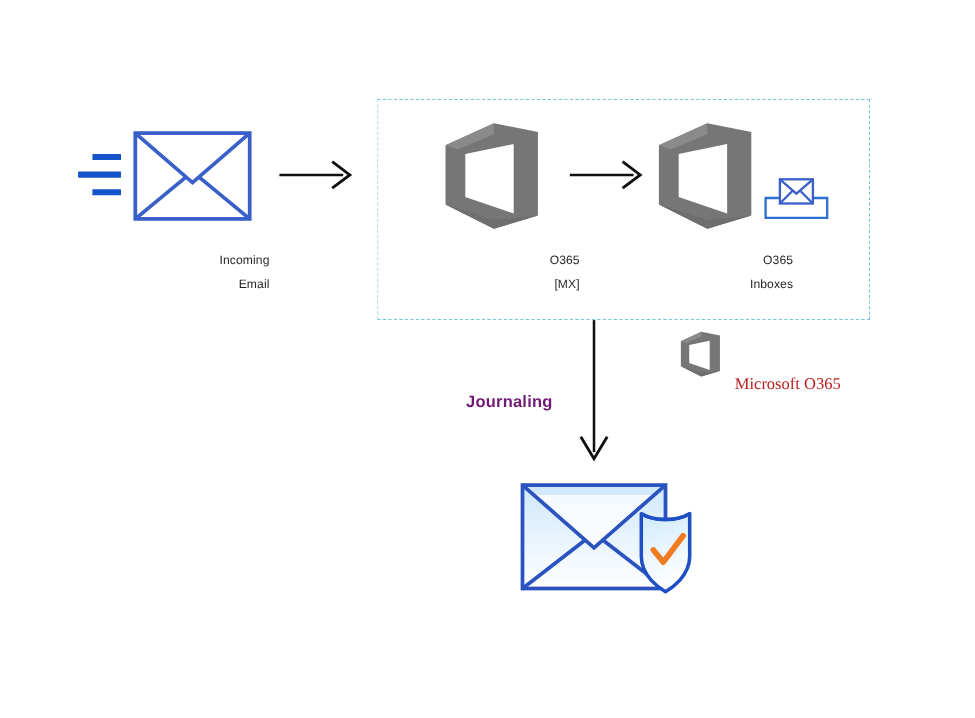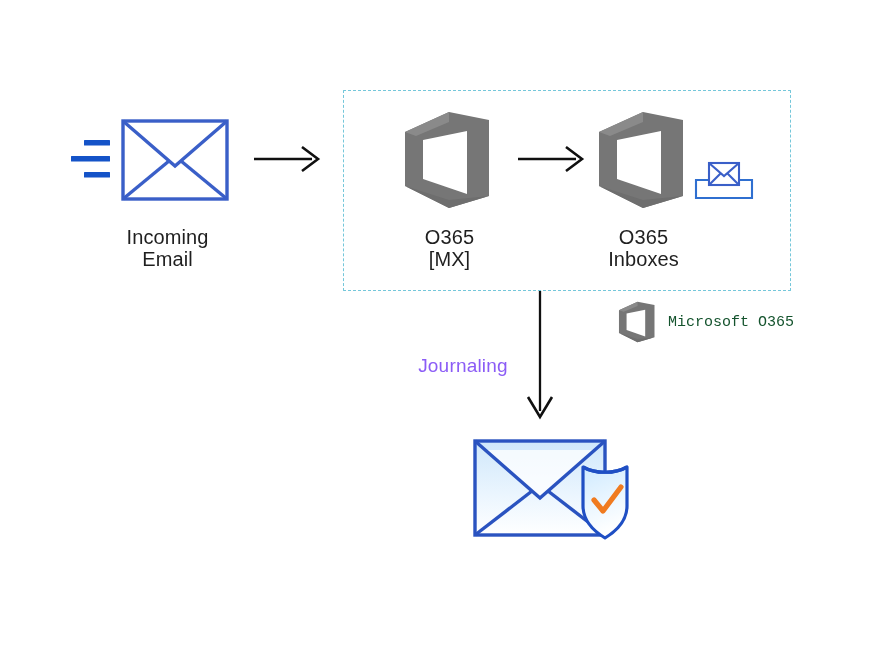--- a/index.html
+++ b/index.html
@@ -17,40 +17,41 @@
     width: 886px;
     height: 653px;
     background: #ffffff;
     overflow: hidden;
   }
   .node {
     position: absolute;
   }
   .caption {
     position: absolute;
-    text-align: center;
+    text-align: right;
     font-family: "Liberation Sans", sans-serif;
-    font-size: 20px;
+    font-size: 11px;
     line-height: 22px;
     color: #1f1f1f;
     white-space: pre-line;
     letter-spacing: 0.1px;
   }
   .caption-blue {
-    color: #8b5cf6;
-    font-weight: normal;
-    font-size: 19px;
+    color: #701a75;
+    font-weight: bold;
+    font-size: 15px;
     letter-spacing: 0.2px;
   }
   .legend-label {
     position: absolute;
-    font-family: Liberation Mono, monospace;
+    font-family: Liberation Serif, serif;
     font-size: 15px;
-    color: #14532d;
+    color: #b91c1c;
     white-space: nowrap;
+    margin-top: 28px;
   }
   .dashed-zone {
     position: absolute;
     box-sizing: border-box;
     border: 1.6px dashed #74c7da;
     background: transparent;
     border-radius: 1px;
   }
   svg { display: block; overflow: visible; }
 </style>

